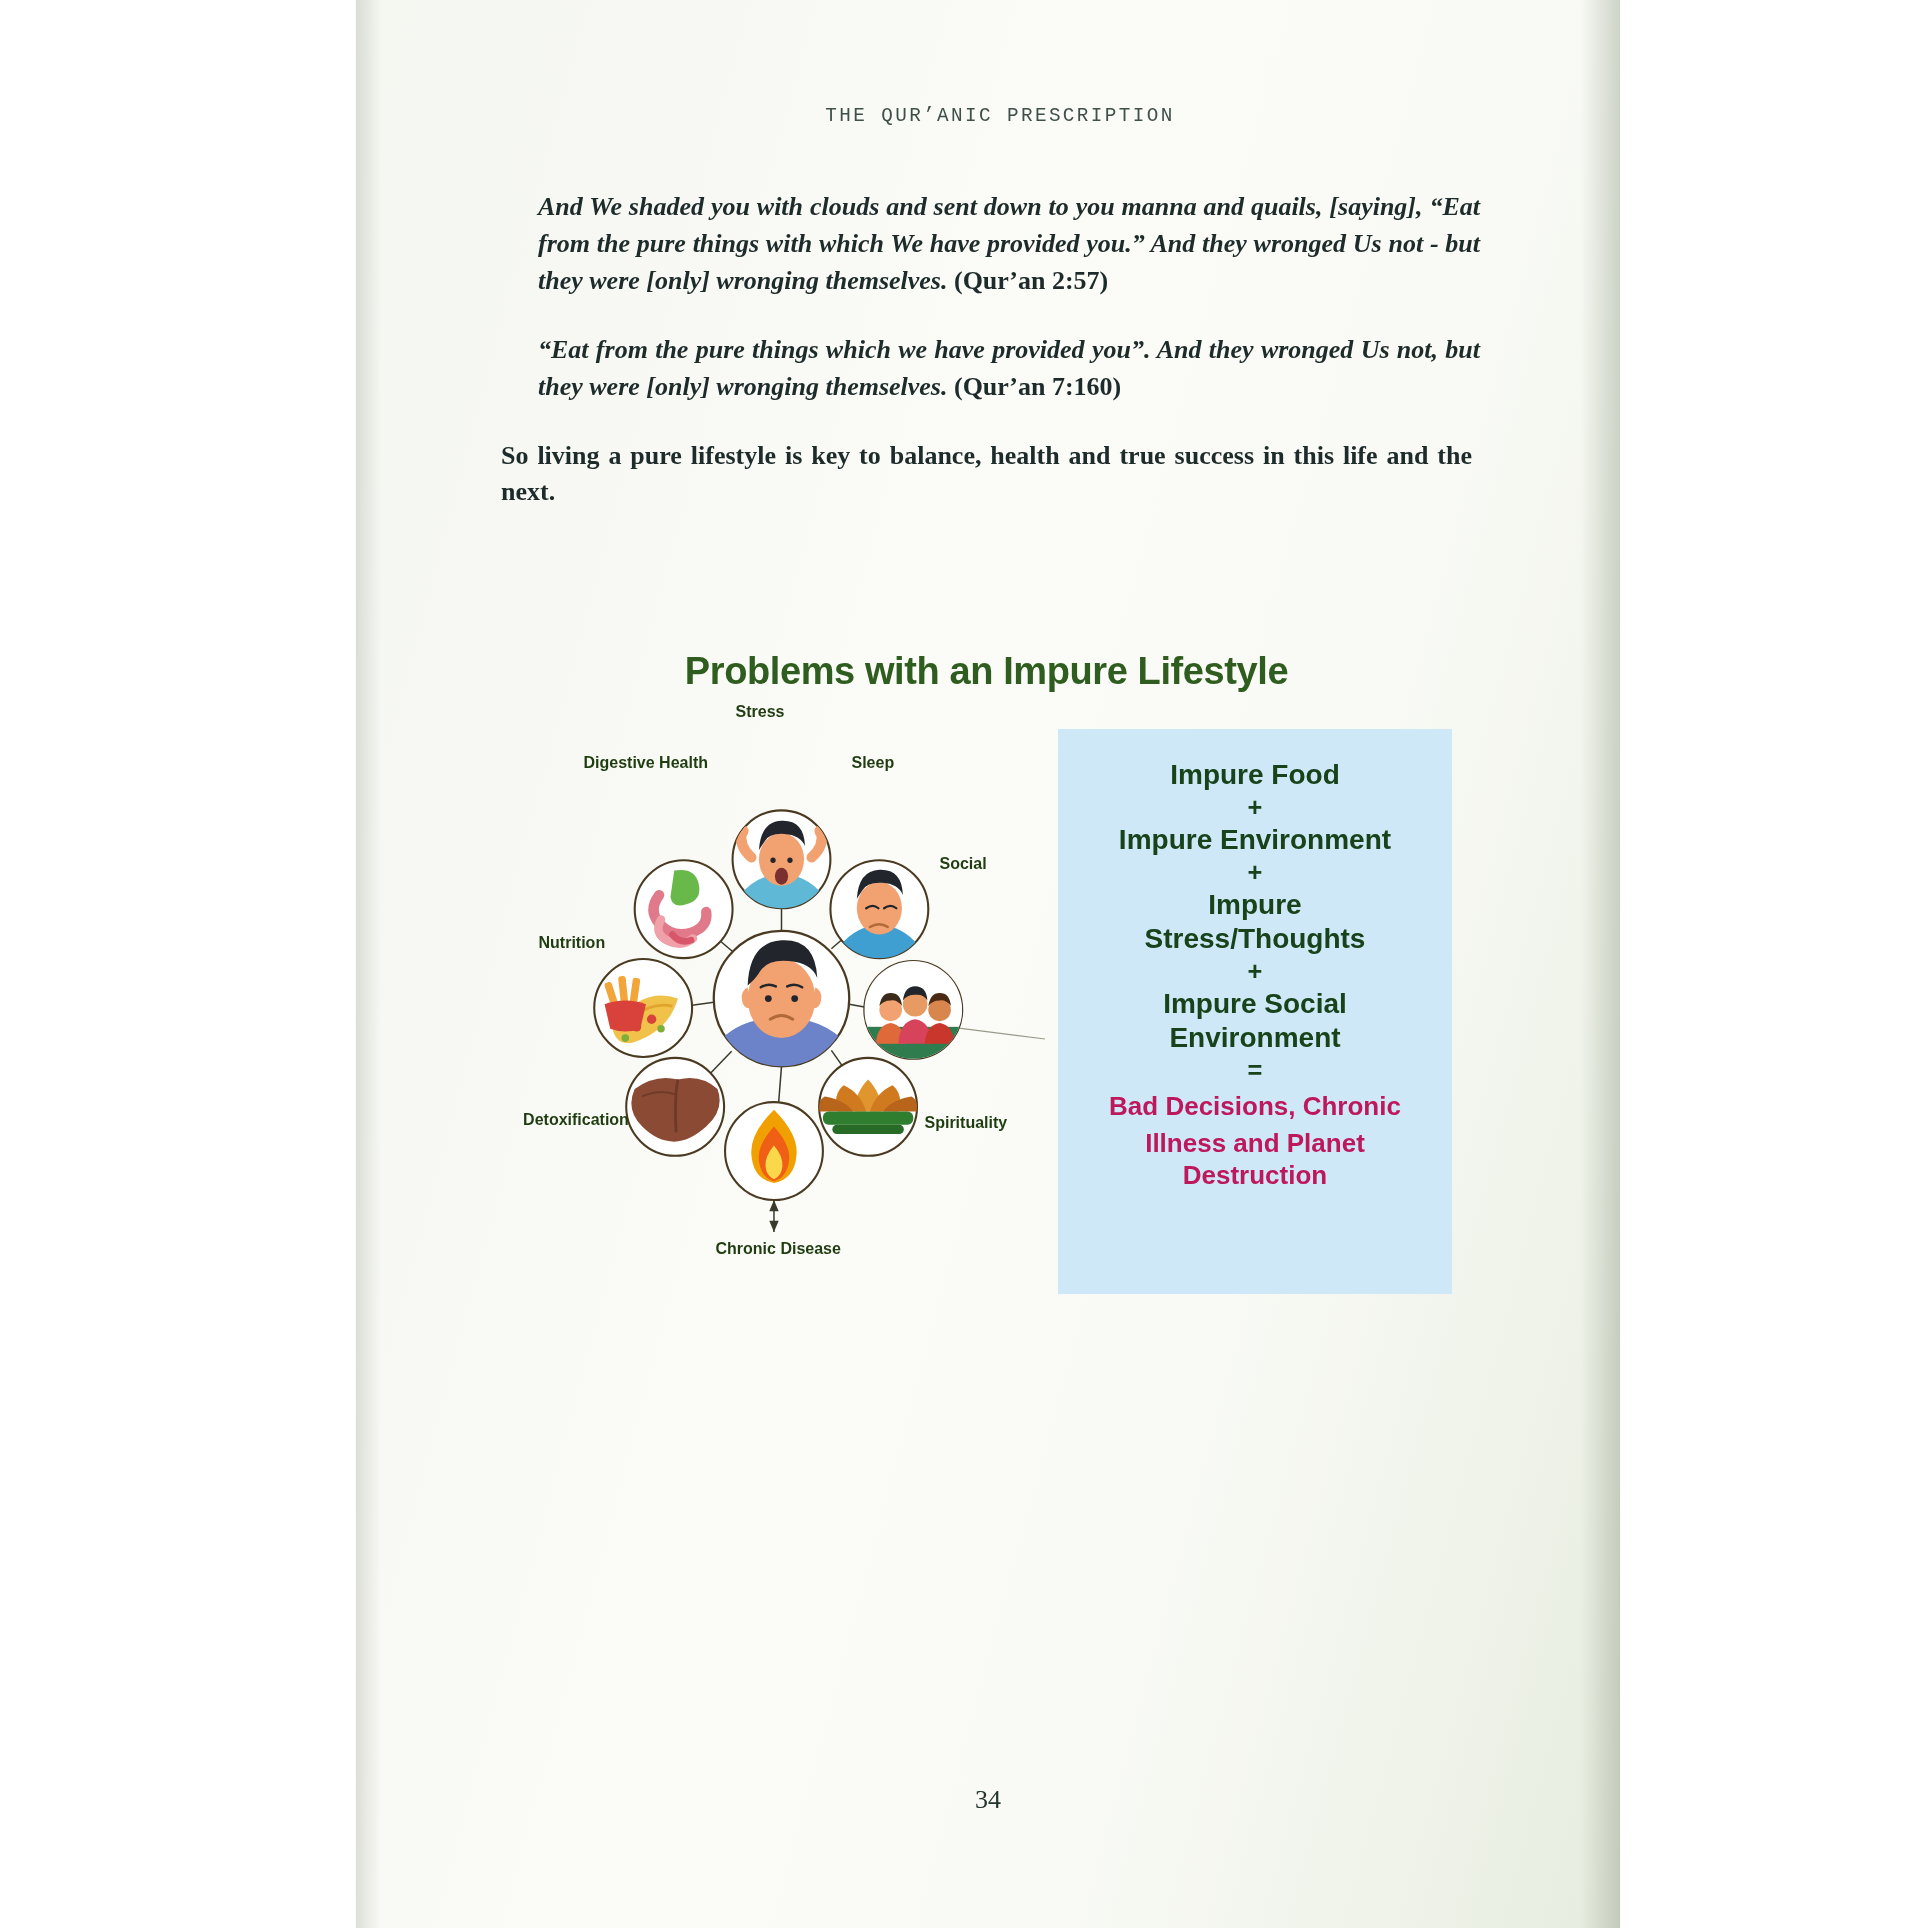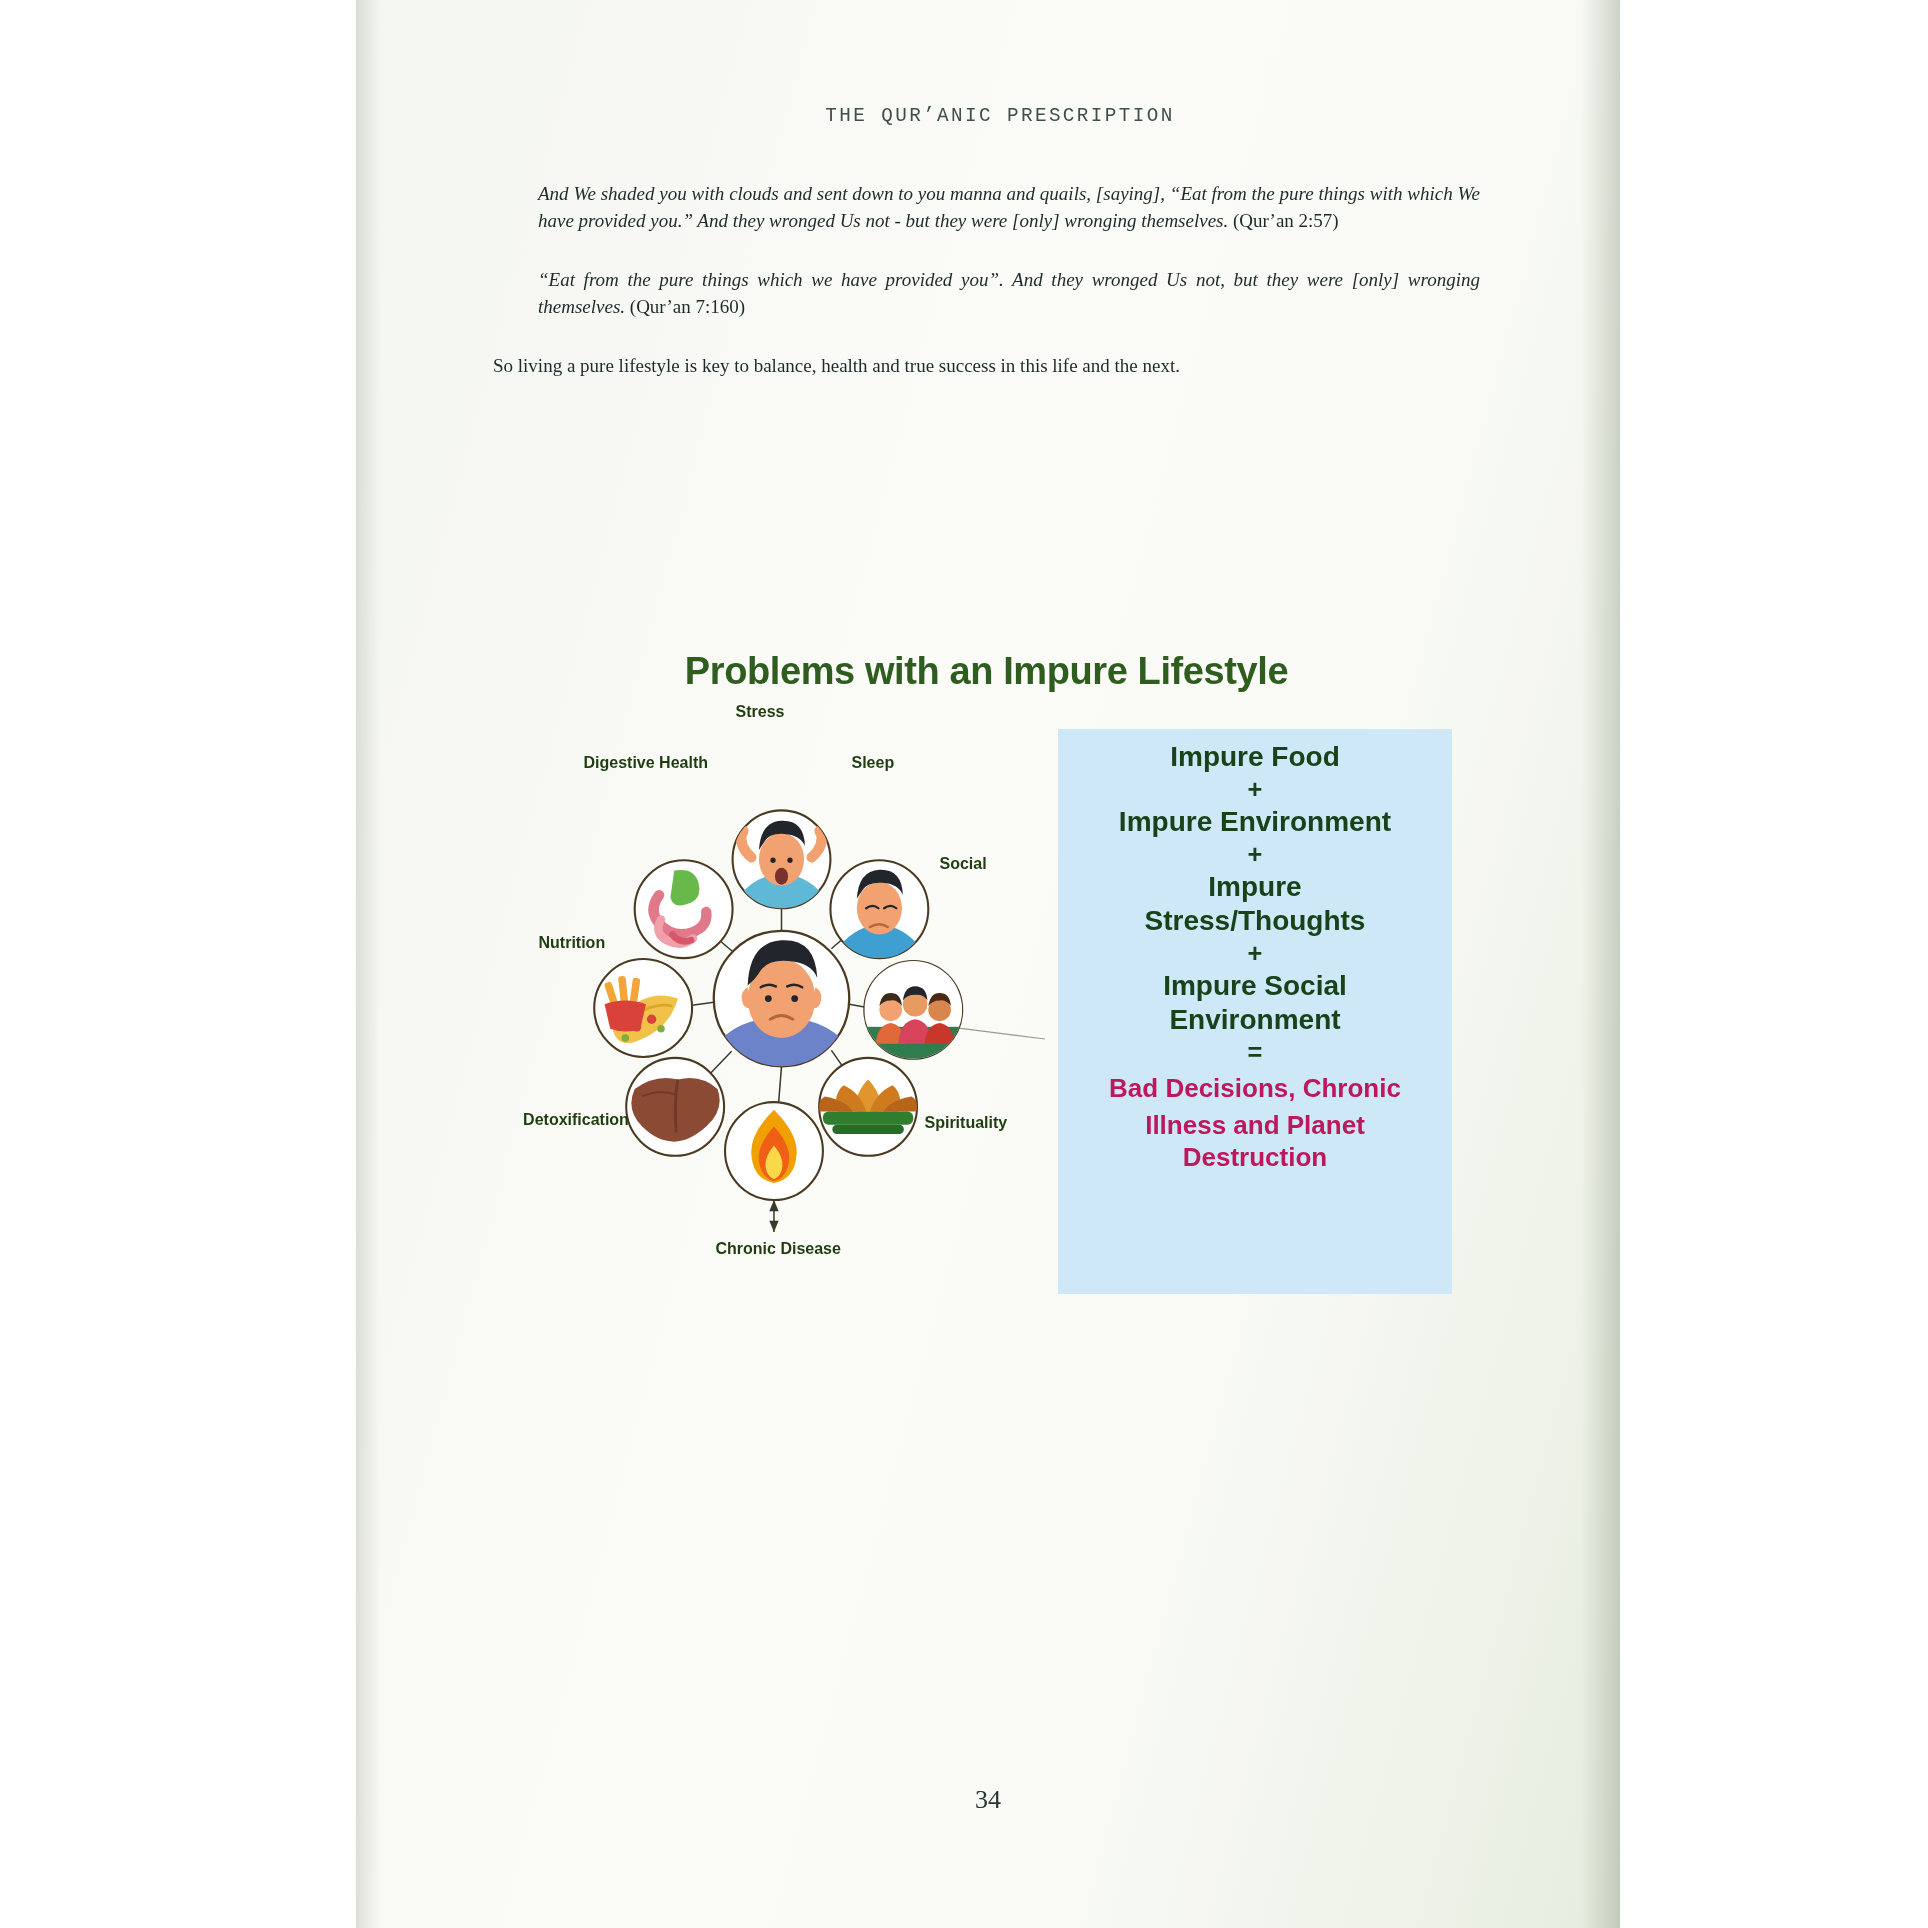--- a/index.html
+++ b/index.html
@@ -58,25 +58,26 @@
   }
 
   .content {
     position: absolute;
     left: 137px;
     top: 181px;
     width: 987px;
   }
 
   p {
-    margin: 0;
+    margin: 8px;
     color: #1d2b2b;
-    font-size: 19px;
+    font-size: 26px;
     line-height: 1.42;
     text-align: justify;
+    font-weight: bold;
   }
   .quote {
     font-style: italic;
     margin-left: 45px;
     margin-bottom: 32px;
     width: 942px;
   }
   .quote .ref { font-style: normal; }
   .body-p { margin-bottom: 0px; }
   .body-p.indent { text-indent: 38px; }
@@ -118,21 +119,21 @@
     height: 584px;
   }
   .eqbox {
     position: absolute;
     left: 565px;
     top: 13px;
     width: 394px;
     height: 565px;
     background: #cfe8f7;
     box-sizing: border-box;
-    padding: 11px 15px 13px 15px;
+    padding: 29px 15px 13px 15px;
     text-align: center;
     font-family: "Liberation Sans", sans-serif;
     font-weight: bold;
     color: #17421a;
     font-size: 28px;
     line-height: 1.22;
   }
   .eqbox .plus { font-size: 25.4px; }
   .eqbox .result {
     color: #be185d;

